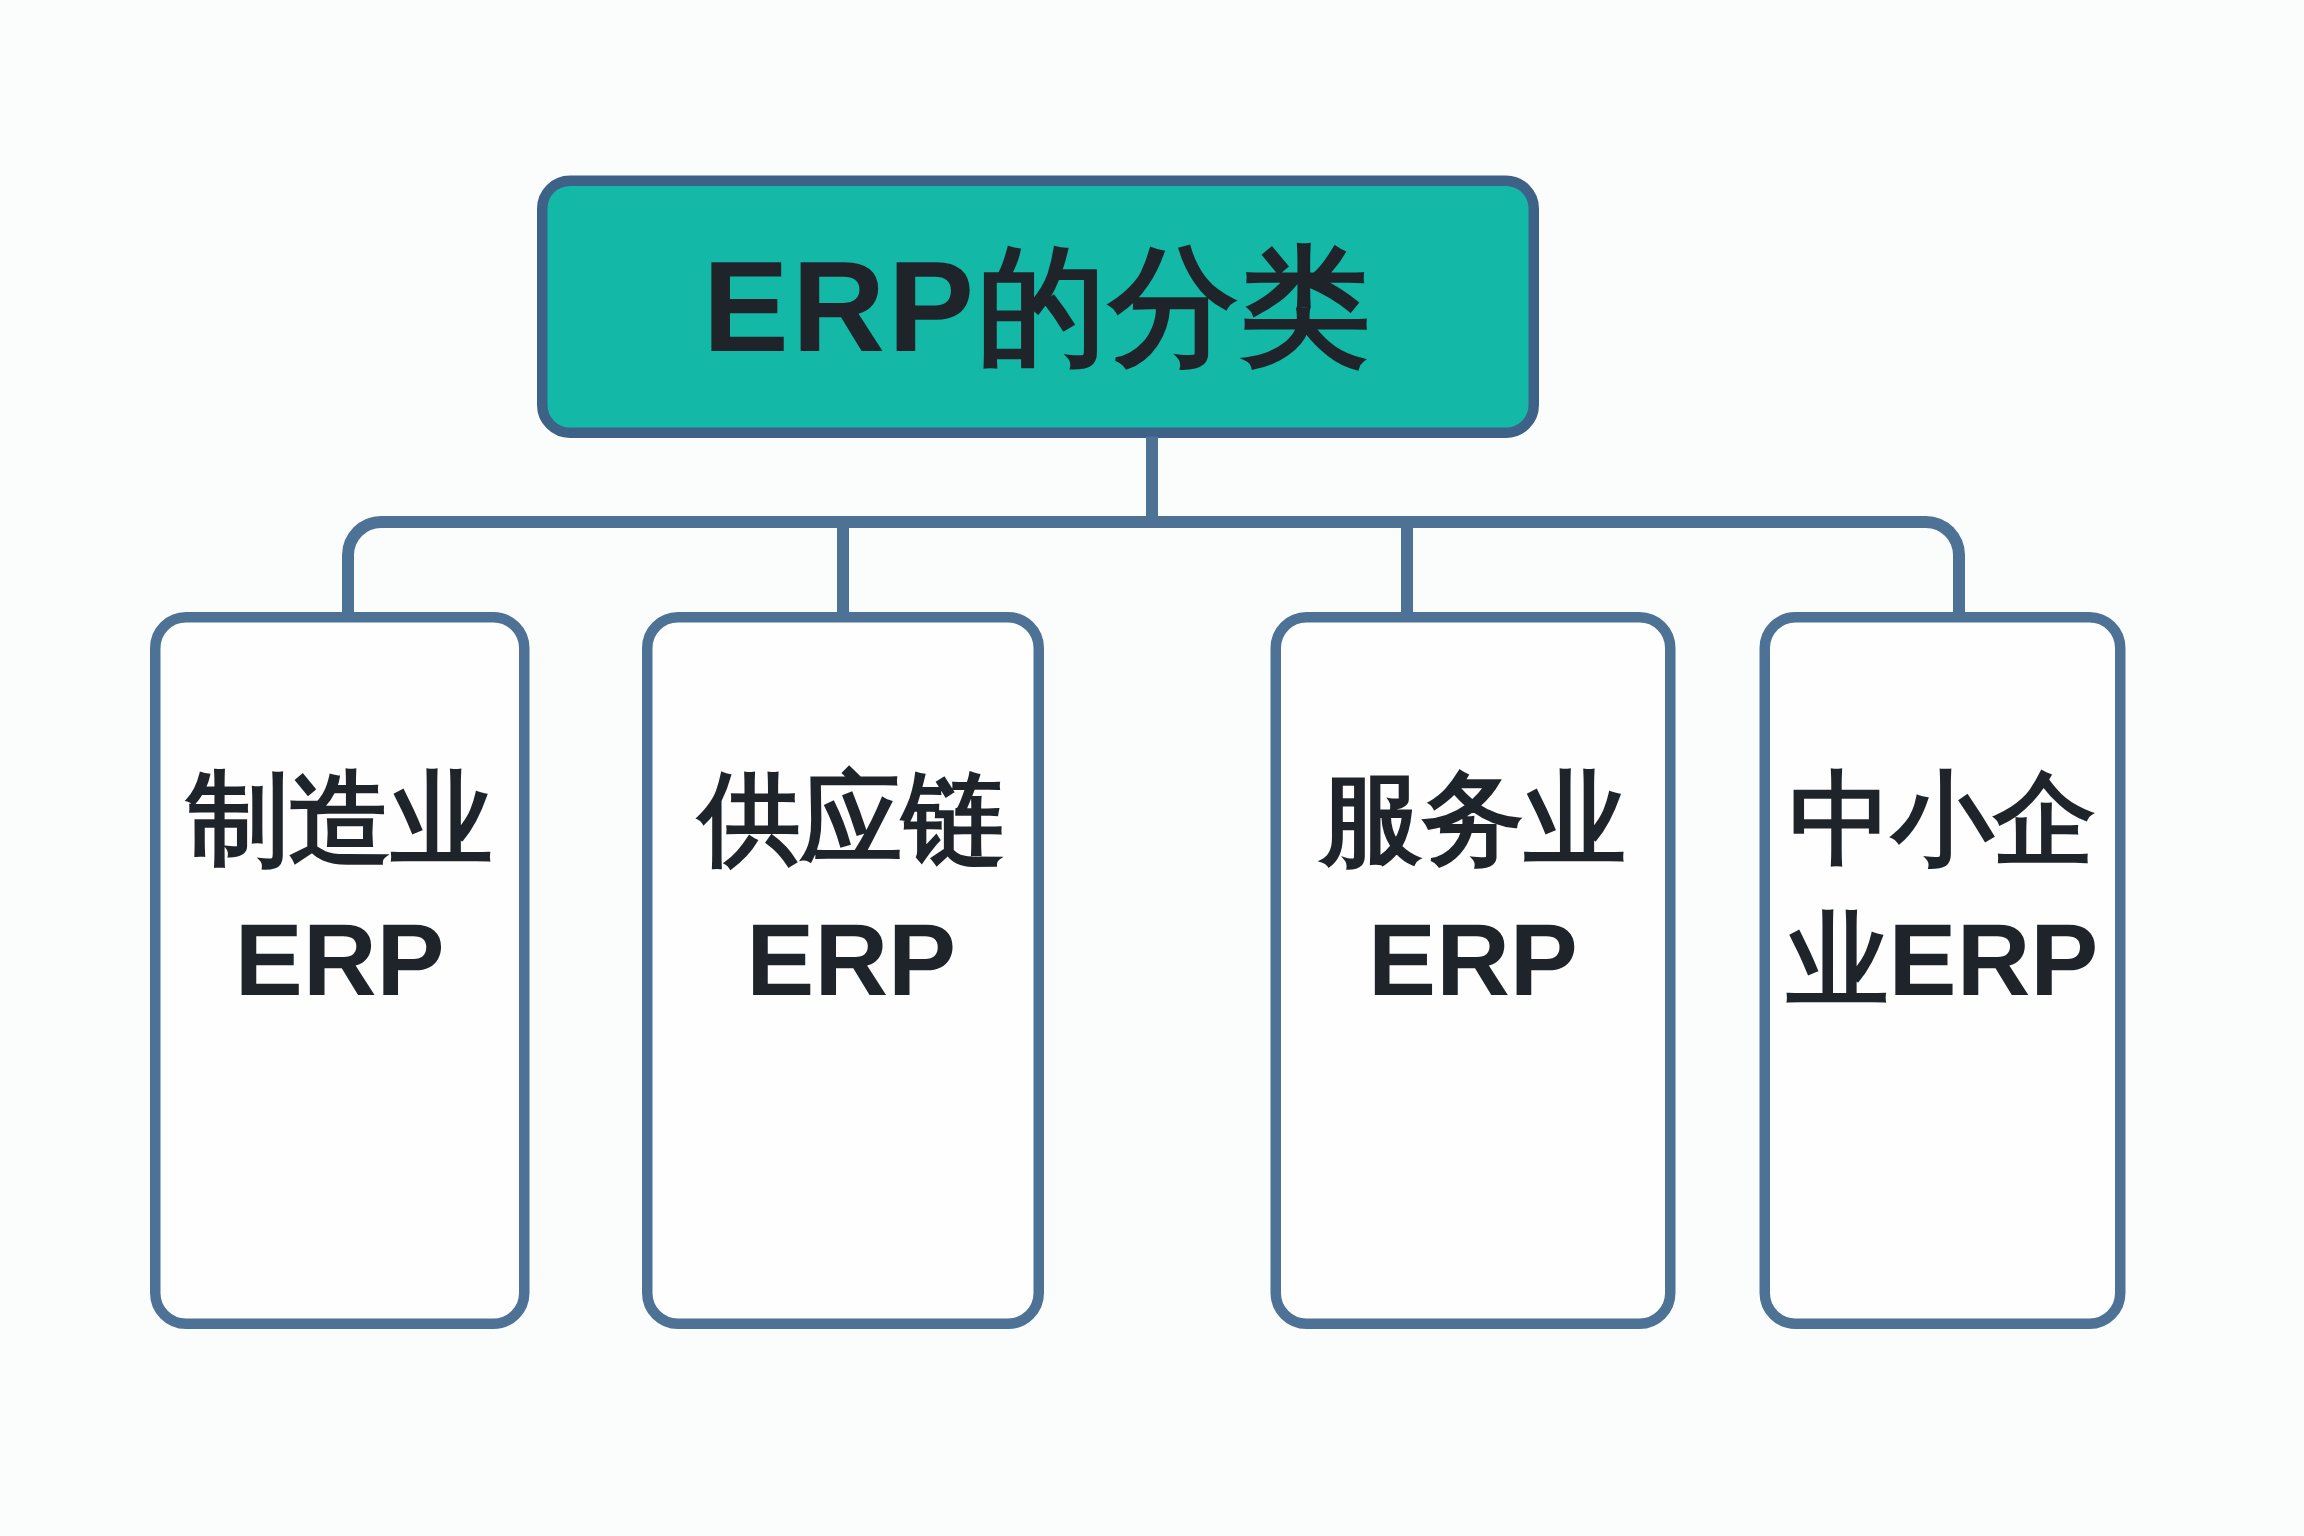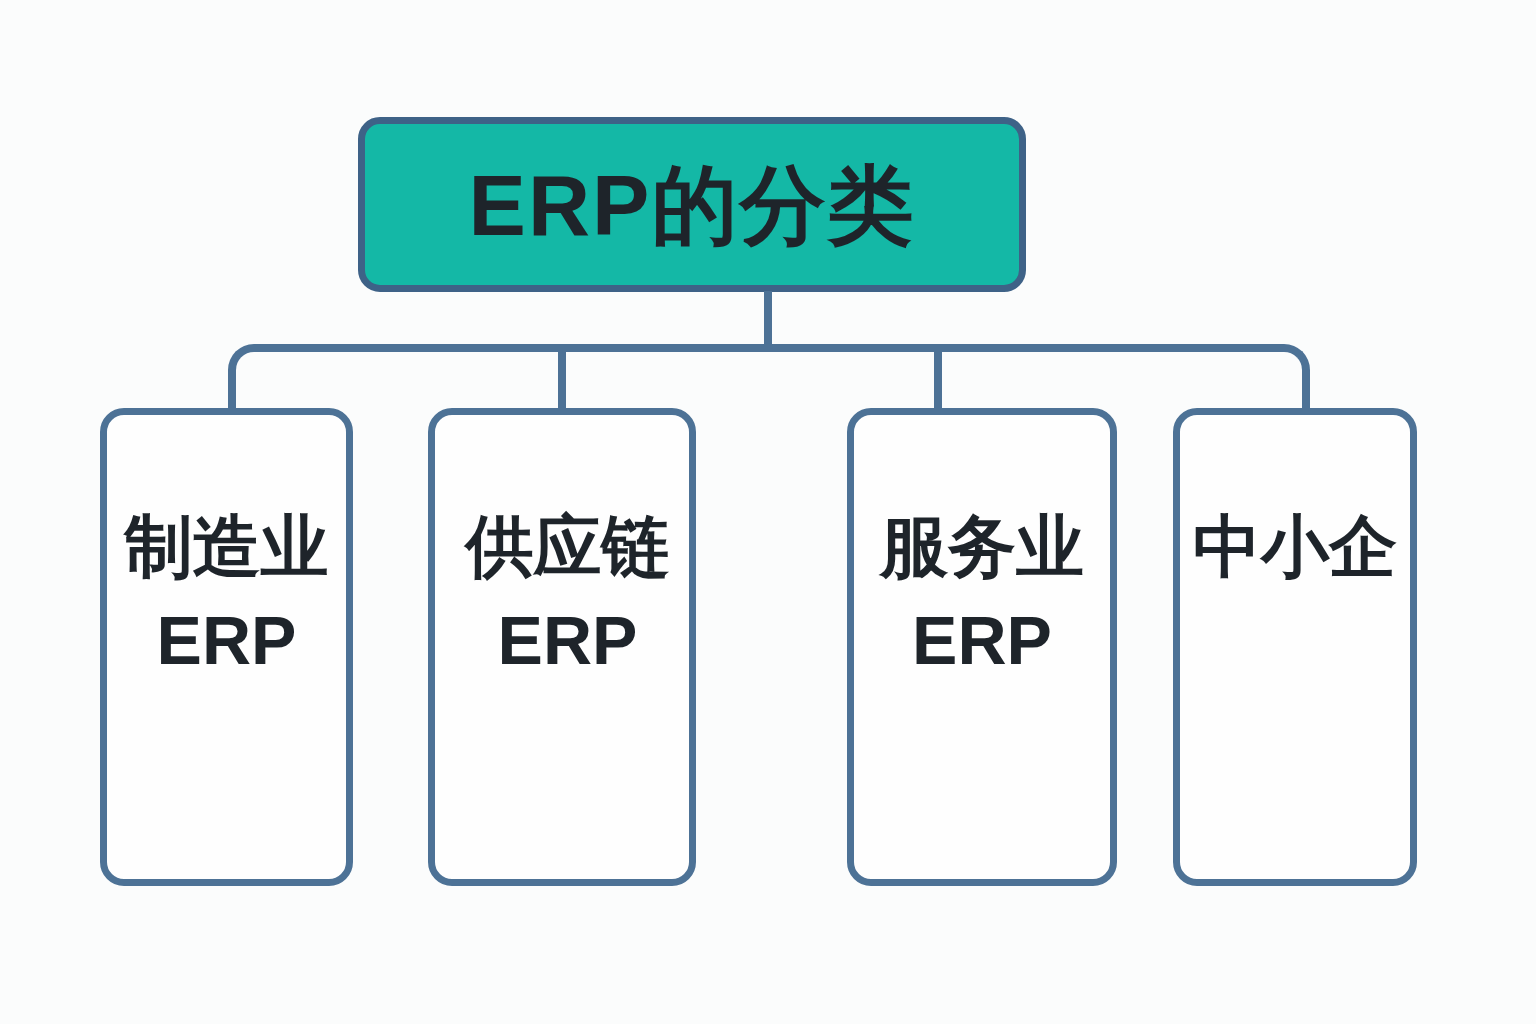--- a/index.html
+++ b/index.html
@@ -123,15 +123,16 @@
     <div class="line">ERP</div>
   </div>
 
   <div class="child-node child-3">
     <div class="line">服务业</div>
     <div class="line">ERP</div>
   </div>
 
   <div class="child-node child-4">
     <div class="line">中小企</div>
+    <div class="line">业ERP</div>
   </div>
 
 </div>
 
 </body></html>

